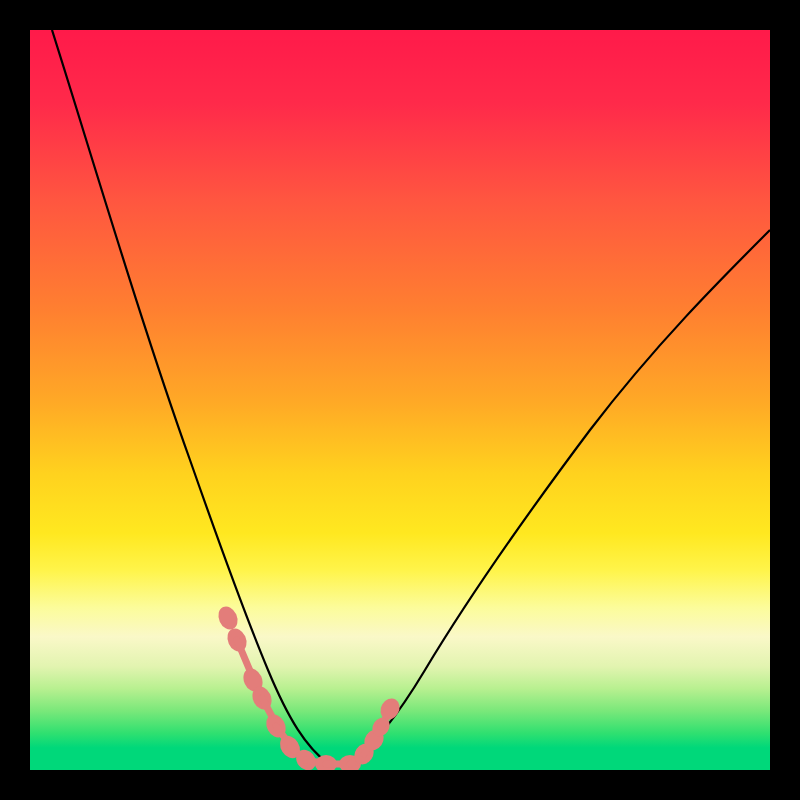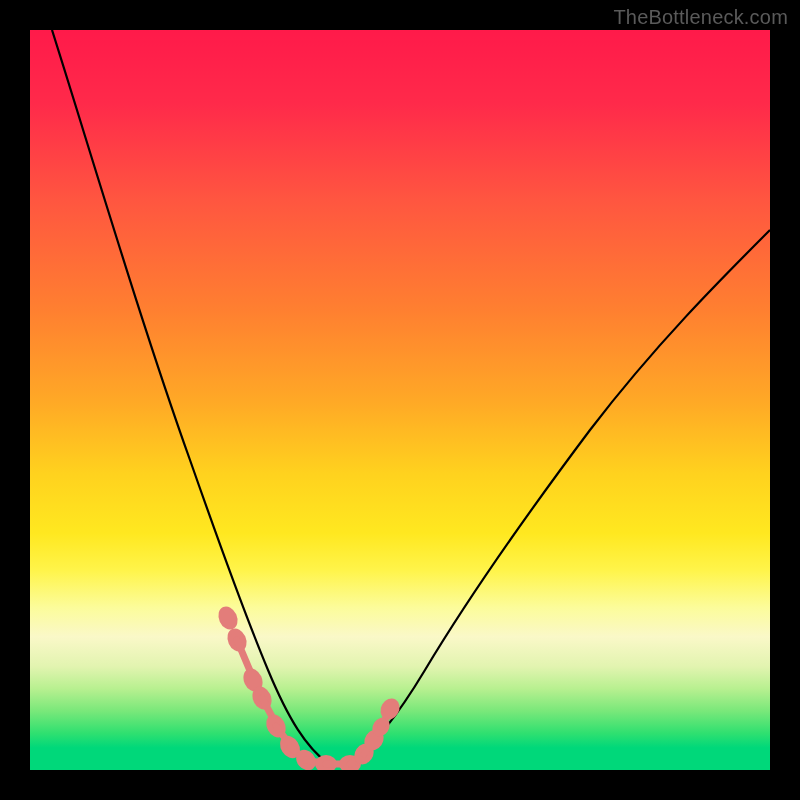--- a/index.html
+++ b/index.html
@@ -118,14 +118,13 @@
       <line class="bead-link" x1="320" y1="734" x2="334" y2="724"></line>
       <ellipse class="bead-cap" cx="334" cy="724" rx="9" ry="11" transform="rotate(34 334 724)"></ellipse>
       <line class="bead-link" x1="334" y1="724" x2="344" y2="710"></line>
       <ellipse class="bead-cap" cx="344" cy="710" rx="9" ry="11" transform="rotate(34 344 710)"></ellipse>
       <ellipse class="bead-cap" cx="351" cy="697" rx="8" ry="10" transform="rotate(34 351 697)"></ellipse>
       <line class="bead-link" x1="351" y1="697" x2="360" y2="680"></line>
       <ellipse class="bead-cap" cx="360" cy="679" rx="9" ry="11" transform="rotate(30 360 679)"></ellipse>
     </g>
   </svg>
 
-  <div class="watermark">TheBottleneck.com</div>
 </div>
 
 </body></html>

